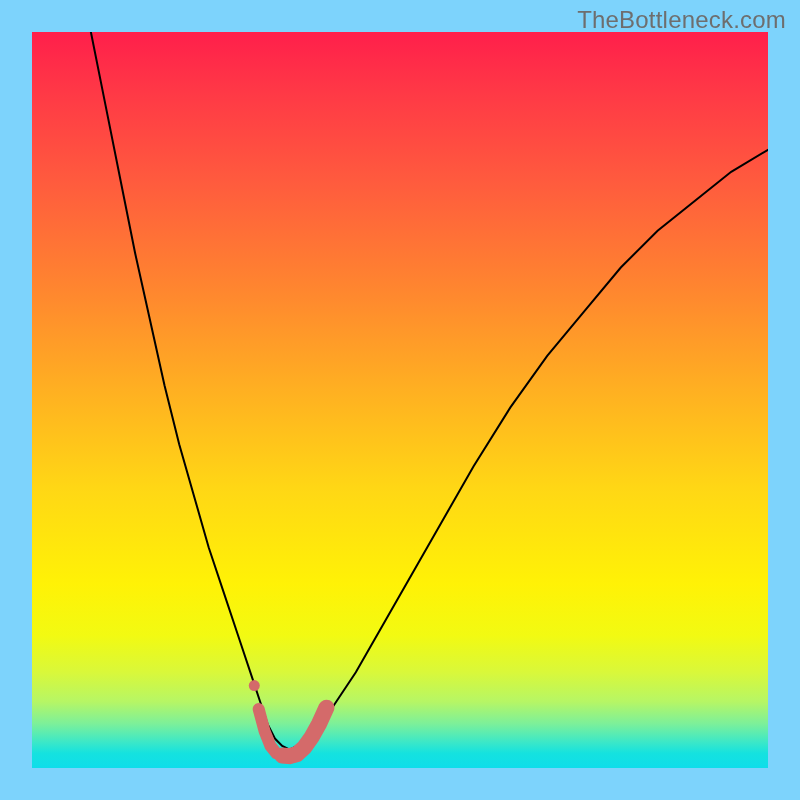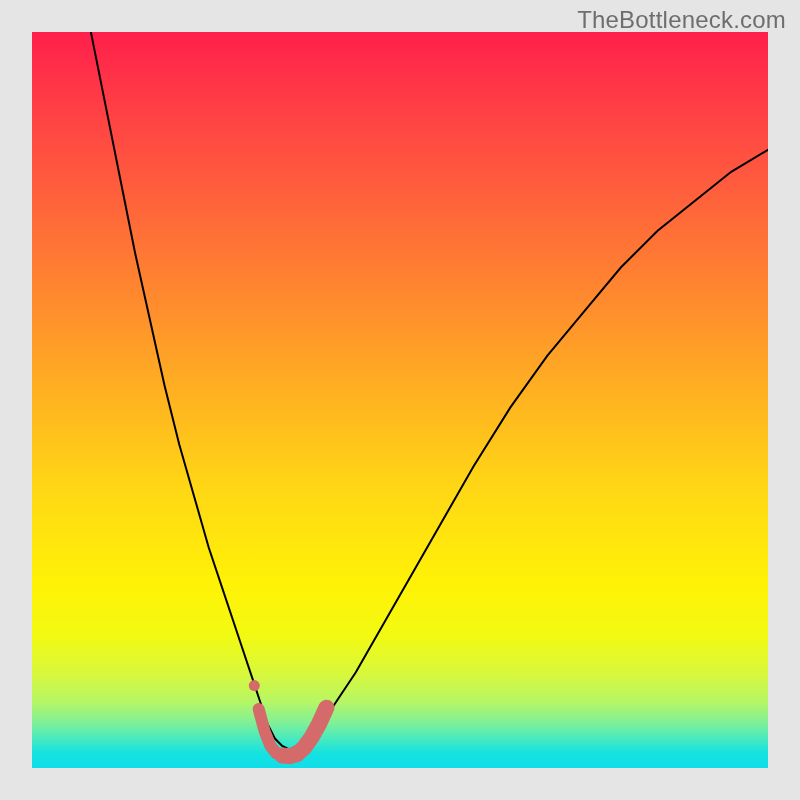--- a/index.html
+++ b/index.html
@@ -10,21 +10,21 @@
     background: #000;
     overflow: hidden;
     font-family: Arial, Helvetica, sans-serif;
   }
   .frame {
     position: absolute;
     left: 0;
     top: 0;
     width: 800px;
     height: 800px;
-    background: #e5e5e5;
+    background: #7dd3fc;
   }
   .plot {
     position: absolute;
     left: 32px;
     top: 32px;
     width: 736px;
     height: 736px;
     background: linear-gradient(
       to bottom,
       #ff1f4b 0%,

